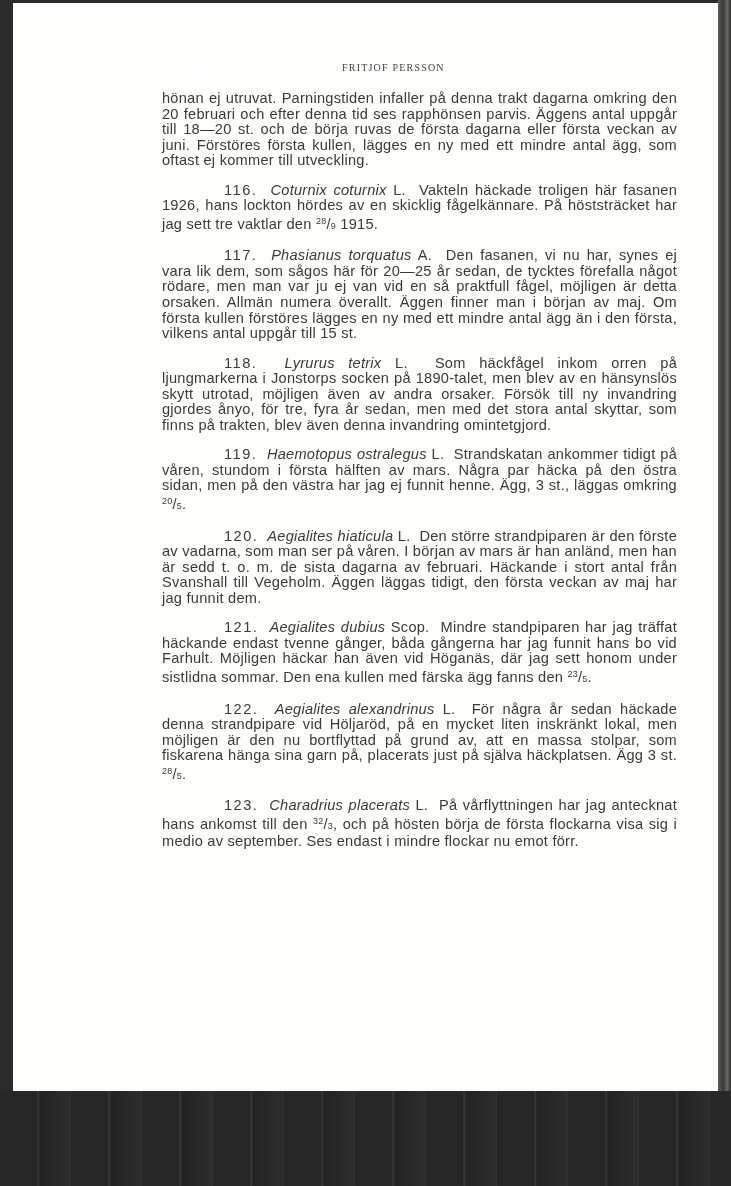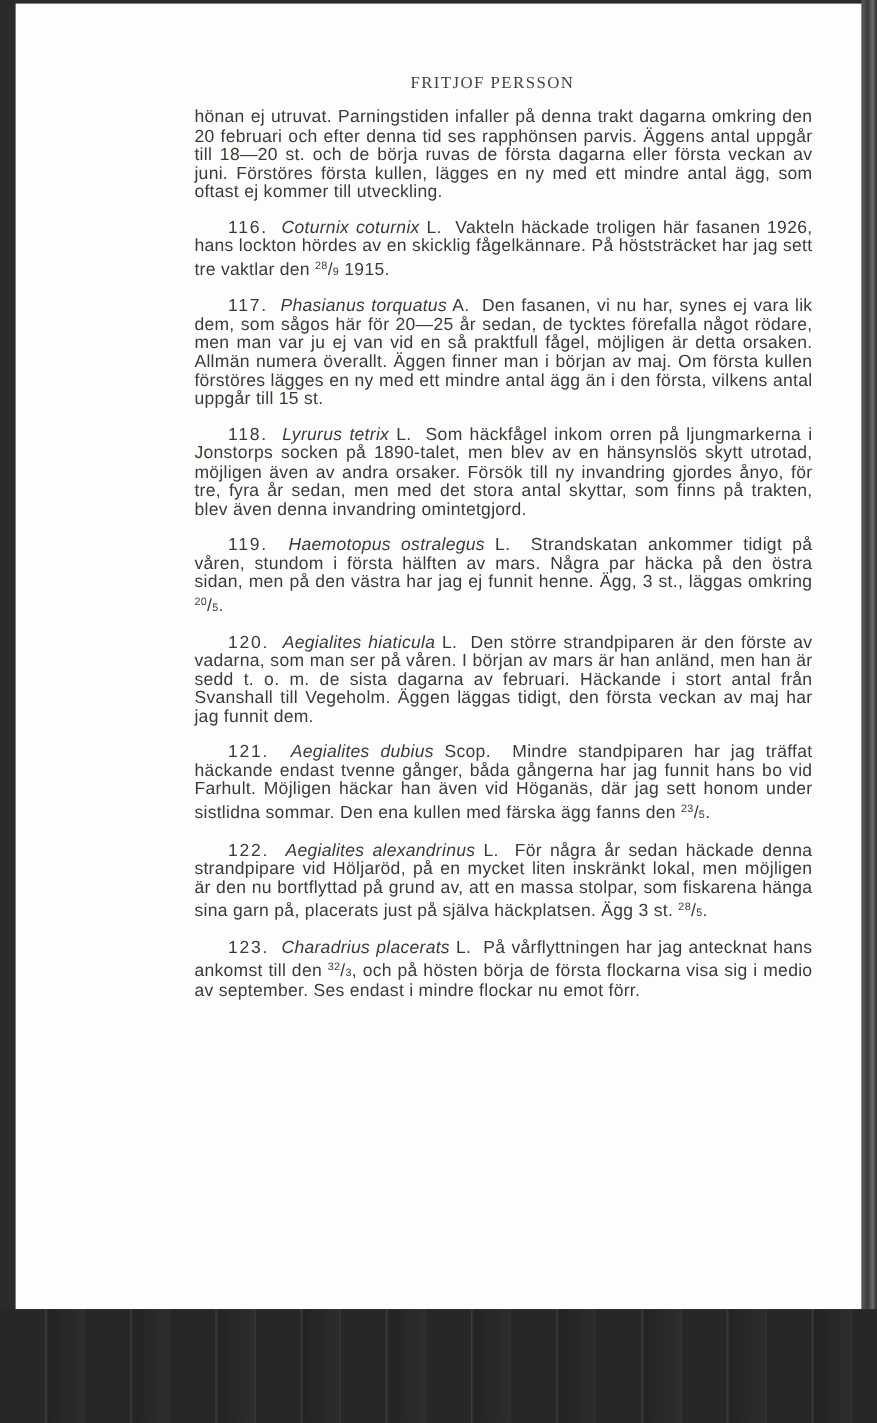--- a/index.html
+++ b/index.html
@@ -25,33 +25,33 @@
     color:#3a3a38;
   }
   .running-head {
     position:absolute; top:58px; left:162px; width:515px; height:20px;
     font-family:"Liberation Serif","DejaVu Serif",serif;
   }
   .folio {
     position:absolute; left:0; top:0; font-size:15px; color:#ffffff;margin-left:36px;
   }
   .author {
-    position:absolute; left:180px; top:4px; font-size:14px; letter-spacing:1.2px; color:#444;
+    position:absolute; left:180px; top:4px; font-size:10px; letter-spacing:1.2px; color:#444;
   }
   .body-text {
     top:91px;
     font-family:Liberation Sans, sans-serif;
     font-size:14.6px; line-height:15.55px; text-align:justify;
     letter-spacing:0.25px;
   }
   .body-text p { margin:0; }
   .body-text p + p { margin-top:14px; }
   .body-text p.cont { text-indent:0; }
   .entry { text-indent:28px; }
-  .num { letter-spacing:1.5px; }
+  .num { letter-spacing:1.5px;margin-left:34px; }
   .sp { font-style:italic; }
   .sup { font-size:9px; vertical-align:5px; }
   .sub { font-size:9px; }
 </style>
 </head>
 <body>
 
 <div class="page"></div>
 <div class="right-edge"></div>
 <div class="bottom-band"></div>

